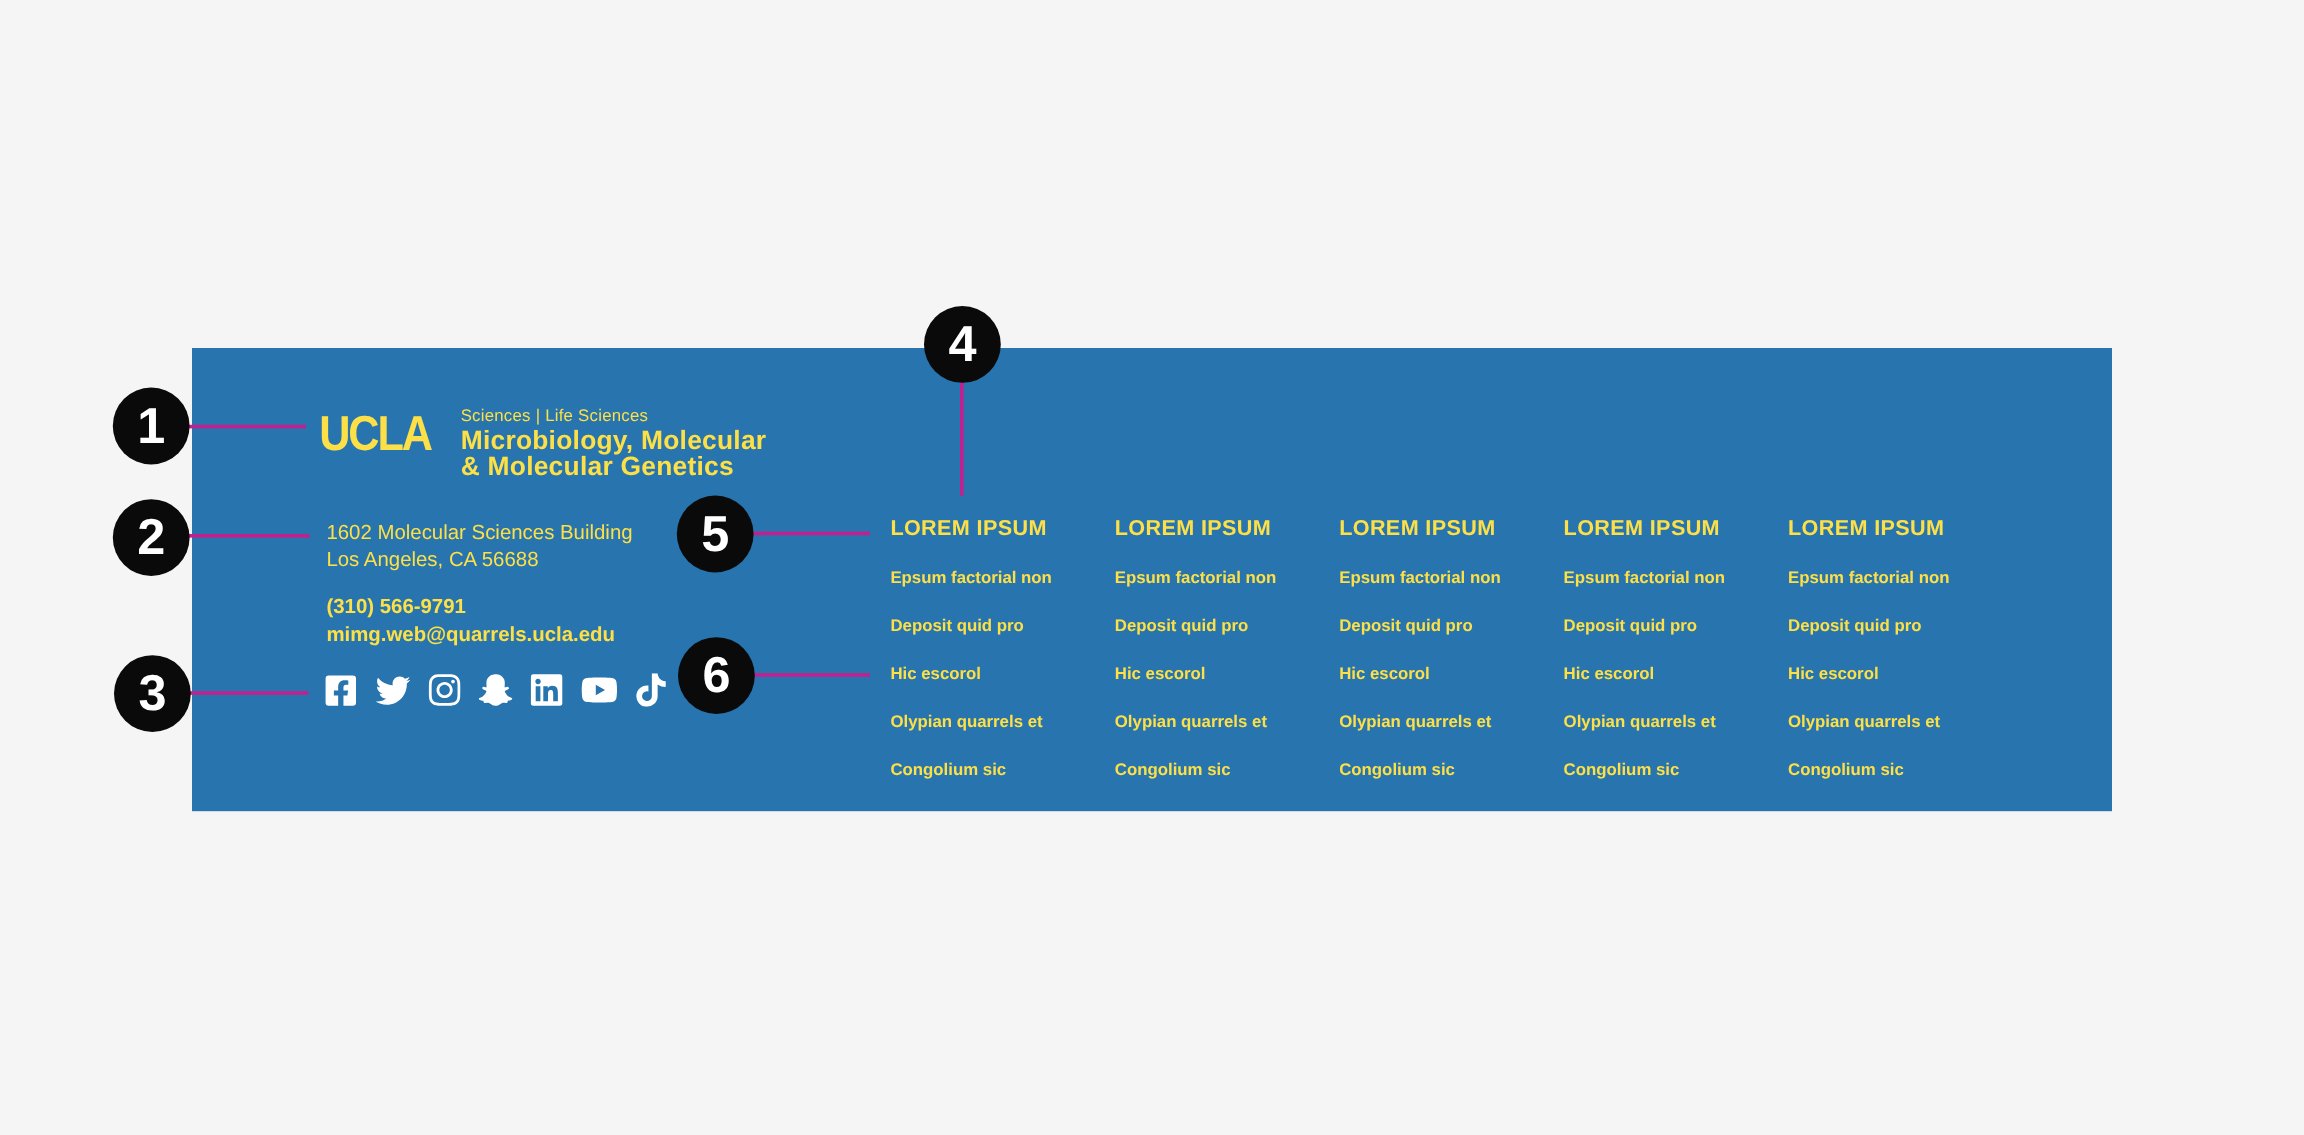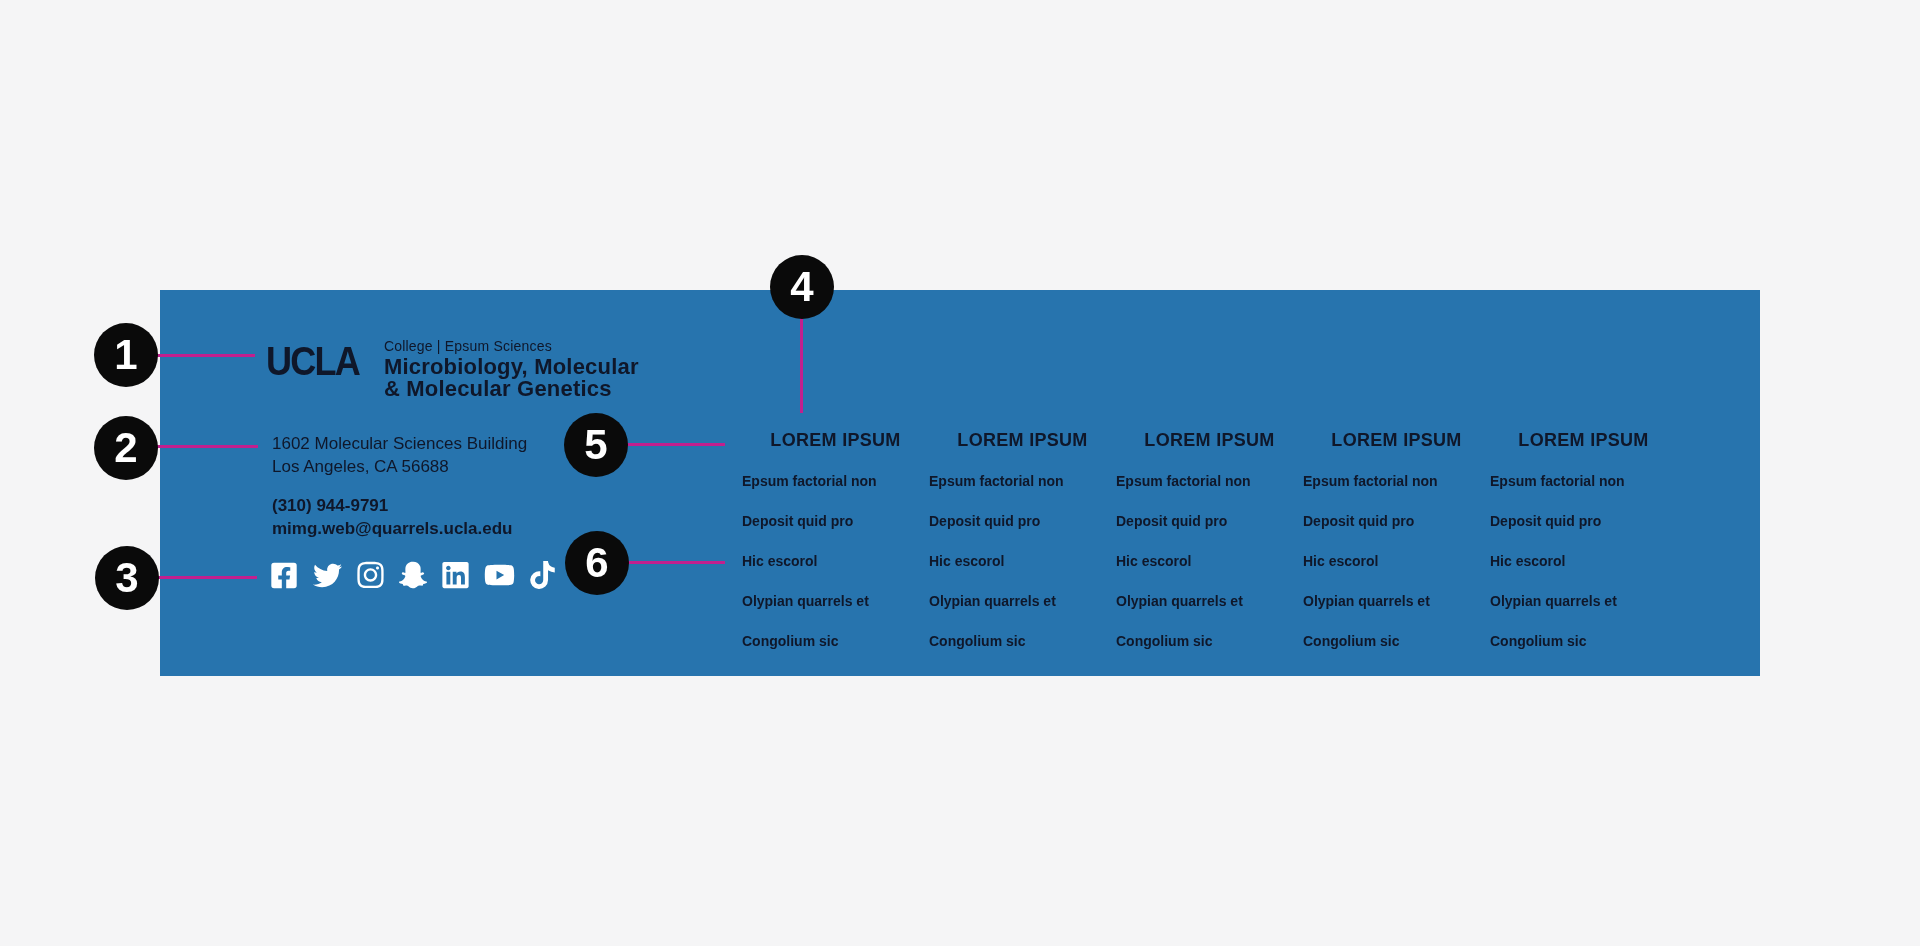--- a/index.html
+++ b/index.html
@@ -7,21 +7,21 @@
     width:1920px; height:946px;
     background:#F5F5F6;
     font-family:"Liberation Sans","DejaVu Sans",sans-serif;
     position:relative; overflow:hidden;
   }
 
   
   .footer {
     position:absolute; left:160px; top:290px;
     width:1600px; height:386px;
-    background:#2774AE; color:#0f172a;
+    background:#2774AE; color:#fde047;
   }
 
   
   .logo-row { position:absolute; left:106px; top:49px; display:flex; align-items:flex-start; cursor:pointer; }
   .ucla-wordmark {
     font-size:41px; font-weight:800; letter-spacing:-2px; line-height:1;
     transform:scaleX(.88); transform-origin:0 0; margin-top:2px;
   }
   .logo-text { margin-left:12px; }
   .logo-college { font-size:14px; font-weight:400; line-height:15px; margin-bottom:2px; letter-spacing:.2px; }
@@ -33,21 +33,21 @@
   .contact-phone .row { cursor:pointer; }
 
   
   .social { position:absolute; left:110px; top:270px; display:flex; align-items:center; gap:15px; height:30px; }
   .social .sicon { display:flex; align-items:center; cursor:pointer; }
   .social svg { fill:#FFFFFF; display:block; }
 
   
   .columns { position:absolute; left:582px; top:141px; display:flex; }
   .col { width:187px; }
-  .col .col-heading { font-size:18px; font-weight:700; line-height:18px; margin:0 0 20px 0; letter-spacing:.3px;text-align:center; }
+  .col .col-heading { font-size:18px; font-weight:700; line-height:18px; margin:0 0 20px 0; letter-spacing:.3px; }
   .col .col-link { font-size:14px; font-weight:700; line-height:16px; margin-bottom:14px; cursor:pointer;margin-top:24px; }
 
   
   .badge {
     position:absolute; width:64px; height:64px; border-radius:50%;
     background:#0A0A0A; color:#FFFFFF;
     display:flex; align-items:center; justify-content:center;
     font-size:42px; font-weight:700; z-index:5;
   }
   .b1 { left:94px;  top:323px; }
@@ -66,33 +66,33 @@
   .l6 { left:627px; top:561px; width:98px;  height:3px; }
 </style>
 </head>
 <body>
 
 <div class="footer">
 
   <div class="logo-row">
     <div class="ucla-wordmark">UCLA</div>
     <div class="logo-text">
-      <div class="logo-college">College  |  Epsum Sciences</div>
+      <div class="logo-college">Sciences  |  Life Sciences</div>
       <div class="logo-dept">Microbiology, Molecular</div>
       <div class="logo-dept">&amp; Molecular Genetics</div>
     </div>
   </div>
 
   <div class="contact-address">
     <div class="row">1602 Molecular Sciences Building</div>
     <div class="row">Los Angeles, CA 56688</div>
   </div>
 
   <div class="contact-phone">
-    <div class="row">(310) 944-9791</div>
+    <div class="row">(310) 566-9791</div>
     <div class="row">mimg.web@quarrels.ucla.edu</div>
   </div>
 
   <div class="social">
     <span class="sicon">
       <svg width="28" height="29" viewBox="0 0 448 512">
           <path d="M400 32H48A48 48 0 0 0 0 80v352a48 48 0 0 0 48 48h137.25V327.69h-63V256h63v-54.64c0-62.15 37-96.48 93.67-96.48 27.14 0 55.52 4.84 55.52 4.84v61h-31.27c-30.81 0-40.42 19.12-40.42 38.73V256h68.78l-11 71.69h-57.78V480H400a48 48 0 0 0 48-48V80a48 48 0 0 0-48-48z"></path>
         </svg>
     </span>
     <span class="sicon">

